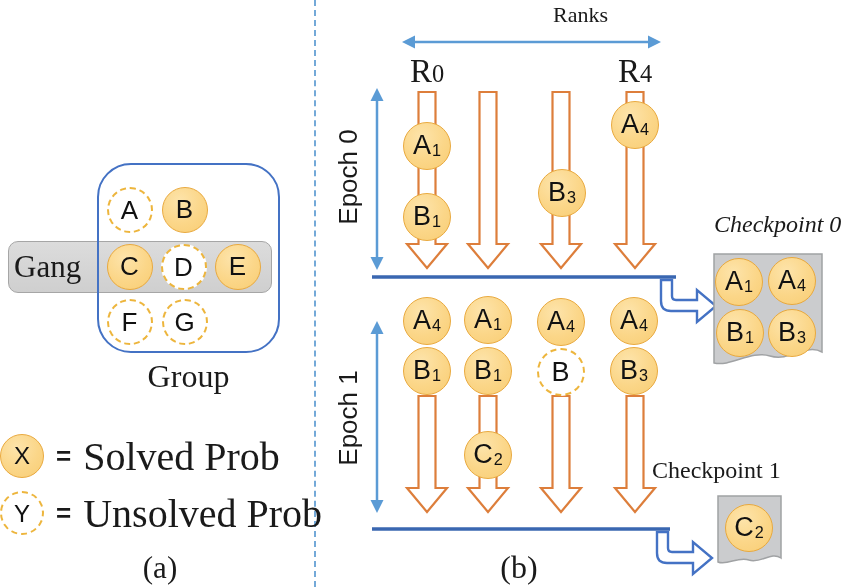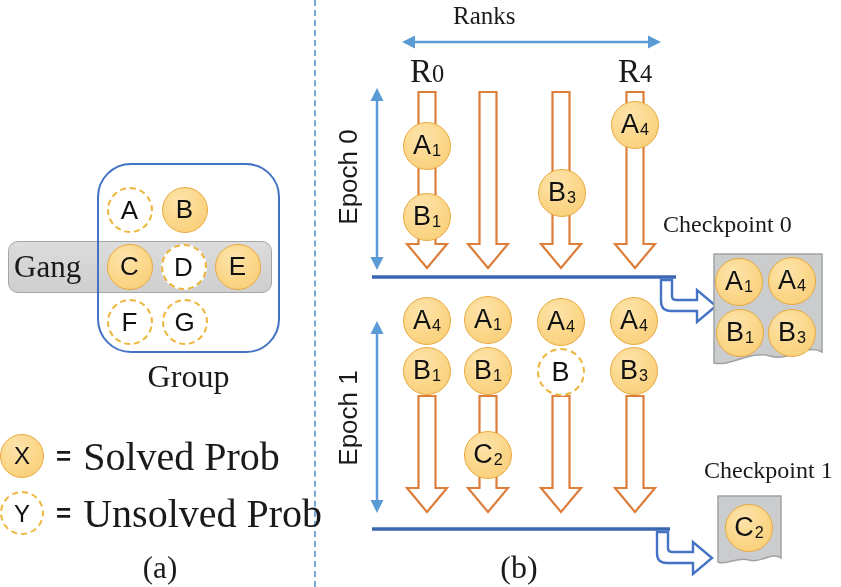--- a/index.html
+++ b/index.html
@@ -36,22 +36,22 @@
   .c48 { width:48px; height:48px; line-height:45px; font-size:27px; }
   .c44 { width:44px; height:44px; line-height:41px; font-size:24px; }
   .circle .sub { font-size:0.6em; vertical-align:-0.12em; margin-left:1px; }
 
   
   .gang-label { position:absolute; left:14px; top:242px; height:44px; line-height:50px;
     font-size:31px; z-index:4; }
   .group-label { position:absolute; left:97px; top:358px; width:183px; text-align:center;
     font-size:32px; z-index:4; }
   .caption { position:absolute; font-size:31px; text-align:center; z-index:4; }
-  .ranks-title { position:absolute; left:453px; top:2px; width:155px; text-align:left;
-    font-size:25px; z-index:4; }
+  .ranks-title { position:absolute; left:453px; top:2px; width:155px; text-align:right;
+    font-size:22px; z-index:4; }
   .rank-label { position:absolute; top:53px; width:70px; text-align:center;
     font-size:33px; z-index:4; }
   .rank-label .sub { font-size:0.74em; }
   .epoch-label { position:absolute; left:263px; width:170px; height:30px; line-height:30px;
     text-align:center; font-size:26px; transform:rotate(-90deg);
     font-family:"Liberation Sans", sans-serif; z-index:4; }
   .checkpoint-title { position:absolute; font-size:24px; white-space:nowrap; z-index:4; }
   .legend-row { position:absolute; left:56px; height:44px; display:flex;
     align-items:center; z-index:4; }
   .legend-eq { font-family:"Liberation Sans", sans-serif; font-weight:700;
@@ -152,24 +152,24 @@
   <div class="circle c48 solved" style="left:403px; top:297px;"><span>A</span><span class="sub">4</span></div>
   <div class="circle c48 solved" style="left:464px; top:296px;"><span>A</span><span class="sub">1</span></div>
   <div class="circle c48 solved" style="left:537px; top:298px;"><span>A</span><span class="sub">4</span></div>
   <div class="circle c48 solved" style="left:610px; top:297px;"><span>A</span><span class="sub">4</span></div>
   <div class="circle c48 solved" style="left:403px; top:347px;"><span>B</span><span class="sub">1</span></div>
   <div class="circle c48 solved" style="left:464px; top:347px;"><span>B</span><span class="sub">1</span></div>
   <div class="circle c48 unsolved" style="left:537px; top:348px;"><span>B</span><span class="sub"></span></div>
   <div class="circle c48 solved" style="left:610px; top:347px;"><span>B</span><span class="sub">3</span></div>
   <div class="circle c48 solved" style="left:464px; top:431px;"><span>C</span><span class="sub">2</span></div>
 
-  <div class="checkpoint-title serif" style="left:663px; top:211px;">Checkpoint 0</div>
+  <div class="checkpoint-title serif" style="left:714px; top:211px;font-style:italic;">Checkpoint 0</div>
   <div class="circle c48 solved" style="left:715px; top:258px;"><span>A</span><span class="sub">1</span></div>
   <div class="circle c48 solved" style="left:768px; top:257px;"><span>A</span><span class="sub">4</span></div>
   <div class="circle c48 solved" style="left:716px; top:309px;"><span>B</span><span class="sub">1</span></div>
   <div class="circle c48 solved" style="left:768px; top:309px;"><span>B</span><span class="sub">3</span></div>
 
-  <div class="checkpoint-title serif" style="left:704px; top:457px;">Checkpoint 1</div>
+  <div class="checkpoint-title serif" style="left:652px; top:457px;">Checkpoint 1</div>
   <div class="circle c48 solved" style="left:725px; top:504px;"><span>C</span><span class="sub">2</span></div>
 
   <div class="caption serif" style="left:454px; top:549px; width:130px; font-size:32px;">(b)</div>
 
 </div>
 
 </body></html>

